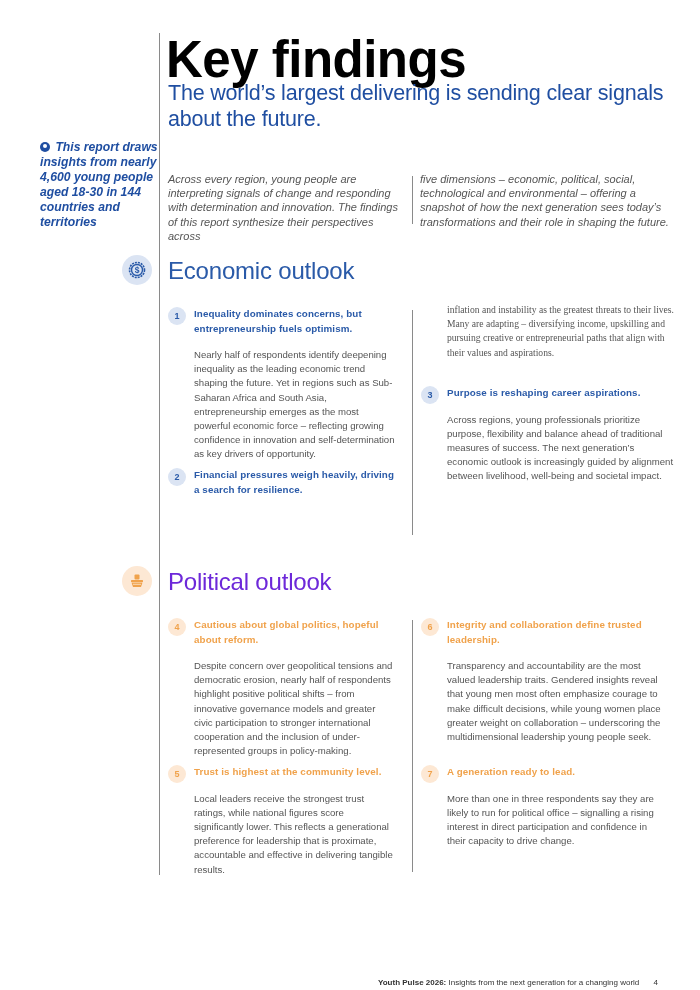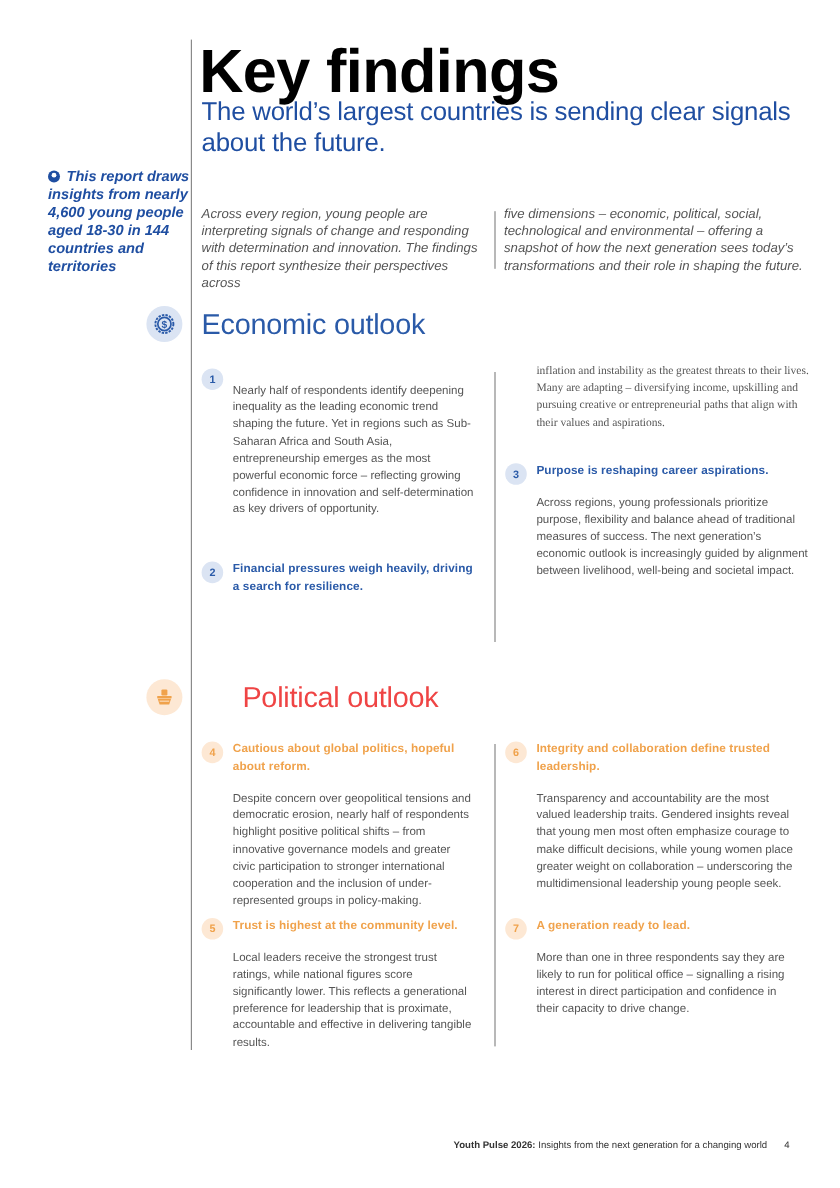--- a/index.html
+++ b/index.html
@@ -24,47 +24,47 @@
   .intro.c1 { left: 168px; width: 236px; }
   .intro.c2 { left: 420px; width: 250px; }
   .intro-divider { position: absolute; left: 412px; top: 176px; width: 1px; height: 48px; background: #8a8a8a; }
 
   .sec-icon { position: absolute; left: 122px; width: 30px; height: 30px; border-radius: 50%; display: flex;
               align-items: center; justify-content: center; }
   .sec-icon.econ { top: 255px; background: #dbe4f3; }
   .sec-icon.pol { top: 566px; background: #fde8d4; }
   .sec-title { position: absolute; left: 168px; margin: 0; font-size: 24px; font-weight: 400; letter-spacing: -0.2px; }
   .sec-title.econ { top: 257px; color: #2a5aa8; }
-  .sec-title.pol { top: 568px; color: #ef4444; margin-left: 34px; }
+  .sec-title.pol { top: 568px; color: #6d28d9; }
 
   .col-divider { position: absolute; left: 412px; width: 1px; background: #8a8a8a; }
 
   .finding { position: absolute; width: 228px; }
   .finding .num { position: absolute; left: 0; top: 0; width: 18px; height: 18px; border-radius: 50%;
                   font-size: 9px; font-weight: 700; display: flex; align-items: center; justify-content: center; }
   .finding .head { margin: 0 0 0 26px; font-size: 9.8px; font-weight: 700; line-height: 14.5px; letter-spacing: 0.1px; }
   .finding .body { margin: 12px 0 0 26px; font-size: 9.6px; line-height: 14.2px; color: #555; }
   .econ-f .num { background: #dbe4f3; color: #2a5aa8; }
   .econ-f .head { color: #2a5aa8; }
   .pol-f .num { background: #fde8d4; color: #f0a24b; }
   .pol-f .head { color: #f0a24b; }
 
   .cont { position: absolute; font-size: 9.6px; line-height: 14.2px; color: #555; width: 230px; font-family: Liberation Serif, serif; }
 
-  .footer { position: absolute; right: 42px; top: 950px; font-size: 8px; color: #333; }
+  .footer { position: absolute; right: 42px; top: 978px; font-size: 8px; color: #333; }
   .footer .title-part { font-weight: 700; }
   .footer .pg { margin-left: 12px; }
 </style>
 </head>
 <body>
 
 <div class="vline"></div>
 
 <h1 class="title">Key findings</h1>
-<h2 class="subtitle">The world’s largest countries is sending clear signals about the future.</h2>
+<h2 class="subtitle">The world’s largest delivering is sending clear signals about the future.</h2>
 
 <div class="sidenote">
   <span class="globe"></span>
   <span>This report draws insights from nearly 4,600 young people aged 18-30 in 144 countries and territories</span>
 </div>
 
 <p class="intro c1" style="margin:0">Across every region, young people are interpreting signals of change and responding with determination and innovation. The findings of this report synthesize their perspectives across</p>
 <div class="intro-divider"></div>
 <p class="intro c2" style="margin:0">five dimensions – economic, political, social, technological and environmental – offering a snapshot of how the next generation sees today’s transformations and their role in shaping the future.</p>
 
@@ -72,20 +72,21 @@
   <svg width="18" height="18" viewBox="0 0 18 18">
     <circle cx="9" cy="9" r="7.5" fill="none" stroke="#2a5aa8" stroke-width="1.6" stroke-dasharray="2 1"></circle>
     <circle cx="9" cy="9" r="5.5" fill="none" stroke="#2a5aa8" stroke-width="1.4"></circle>
     <text x="9" y="12.2" text-anchor="middle" font-size="8.5" font-weight="700" fill="#2a5aa8" font-family="Liberation Sans, sans-serif">$</text>
   </svg>
 </div>
 <h3 class="sec-title econ">Economic outlook</h3>
 
 <div class="finding econ-f" style="left:168px; top:307px;">
   <div class="num">1</div>
+  <p class="head">Inequality dominates concerns, but entrepreneurship fuels optimism.</p>
   <p class="body">Nearly half of respondents identify deepening inequality as the leading economic trend shaping the future. Yet in regions such as Sub-Saharan Africa and South Asia, entrepreneurship emerges as the most powerful economic force – reflecting growing confidence in innovation and self-determination as key drivers of opportunity.</p>
 </div>
 
 <div class="finding econ-f" style="left:168px; top:468px;">
   <div class="num">2</div>
   <p class="head">Financial pressures weigh heavily, driving a search for resilience.</p>
 </div>
 
 <div class="col-divider" style="top:310px; height:225px;"></div>
 

